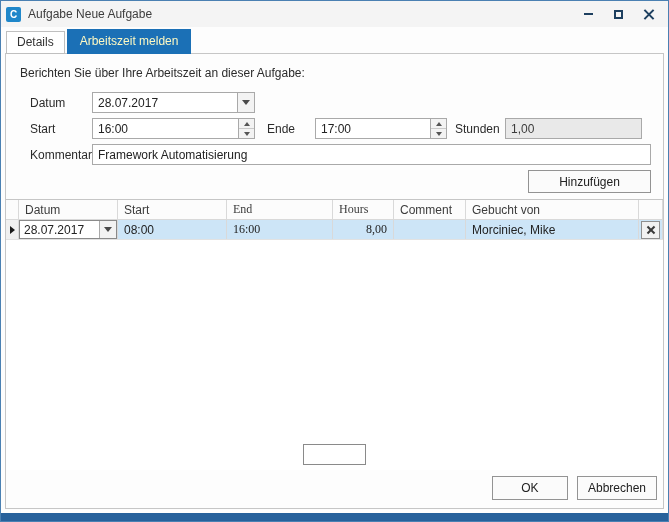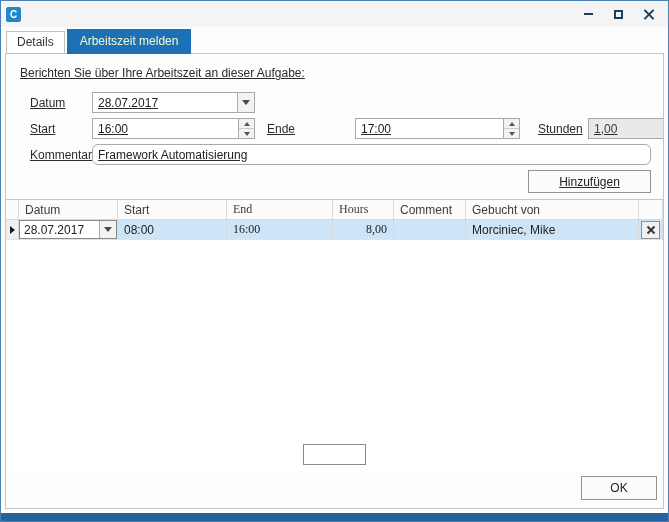--- a/index.html
+++ b/index.html
@@ -42,38 +42,38 @@
     border: 1px solid #bfbfbf; background: #ffffff; color: #333;
     position: relative; z-index: 2; cursor: default;
   }
   .tab.active { background: #1b70b6; color: #fef9c3; border-color: #1b70b6; padding: 4px 12px 5px; }
   
   .tabpage {
     flex: 1; margin: 0 4px 4px 4px; border: 1px solid #c6c6c6;
     display: flex; flex-direction: column; background: #fdfdfd; overflow: hidden;
   }
   
-  .form { padding: 10px 12px 6px 8px; flex: 0 0 auto; text-decoration: underline; }
+  .form { padding: 10px 12px 6px 8px; flex: 0 0 auto; }
   .instruction { margin: 2px 0 12px 6px; color: #2b2b2b; }
   .frow { display: flex; align-items: center; margin-bottom: 5px; }
   .flabel { margin-left: 16px; width: 62px; color: #2b2b2b; flex: 0 0 auto; }
   .mid-label { width: 48px; margin-left: 12px; flex: 0 0 auto; }
-  .mid-label2 { width: 50px; margin-left: 18px; flex: 0 0 auto; }
+  .mid-label2 { width: 50px; margin-left: 8px; flex: 0 0 auto; }
   .field { border: 1px solid #a9a9a9; height: 21px; display: flex; background: #fff; align-items: stretch; }
   .field input {
     border: none; outline: none; flex: 1; min-width: 0;
     padding: 0 5px; font: inherit; color: #222; background: transparent;
   }
   .field.disabled { background: #e9e9e9; }
   .field.disabled input { color: #3c3c3c; }
   .w-combo { width: 163px; }
   .w-spin { width: 163px; }
-  .w-spin2 { width: 165px; margin-left: 40px; }
+  .w-spin2 { width: 132px; }
   .w-stunden { width: 137px; }
-  .w-comment { flex: 1; border-radius: 6px; }
+  .w-comment { flex: 1; }
   .drop-btn {
     width: 17px; border-left: 1px solid #a9a9a9; background: #f3f3f3;
     display: flex; align-items: center; justify-content: center; cursor: default;
   }
   .arrow-down { width: 0; height: 0; border-left: 4px solid transparent; border-right: 4px solid transparent; border-top: 5px solid #4a4a4a; }
   .spin { width: 16px; border-left: 1px solid #a9a9a9; display: flex; flex-direction: column; }
   .spin-btn { flex: 1; display: flex; align-items: center; justify-content: center; background: #f3f3f3; cursor: default; }
   .spin-btn + .spin-btn { border-top: 1px solid #c9c9c9; }
   .caret-up { width: 0; height: 0; border-left: 3px solid transparent; border-right: 3px solid transparent; border-bottom: 4px solid #555; }
   .caret-down { width: 0; height: 0; border-left: 3px solid transparent; border-right: 3px solid transparent; border-top: 4px solid #555; }
@@ -123,20 +123,21 @@
 </style>
 </head>
 <body>
 
 <div class="window">
 
   <div class="titlebar">
     <div class="app-icon">
       <span>C</span>
     </div>
+    <div class="title">Aufgabe Neue Aufgabe</div>
     <div class="win-controls">
       <div class="win-btn">
         <span class="glyph-min"></span>
       </div>
       <div class="win-btn">
         <span class="glyph-max"></span>
       </div>
       <div class="win-btn">
         <span class="glyph-close"></span>
       </div>
@@ -266,17 +267,18 @@
 
       <div class="grid-filler"></div>
     </div>
 
     <div class="bottom-box-row">
       <div class="bottom-box"></div>
     </div>
 
     <div class="footer">
       <button class="btn">OK</button>
+      <button class="btn">Abbrechen</button>
     </div>
   </div>
 
   <div class="bottom-strip"></div>
 </div>
 
 </body></html>

